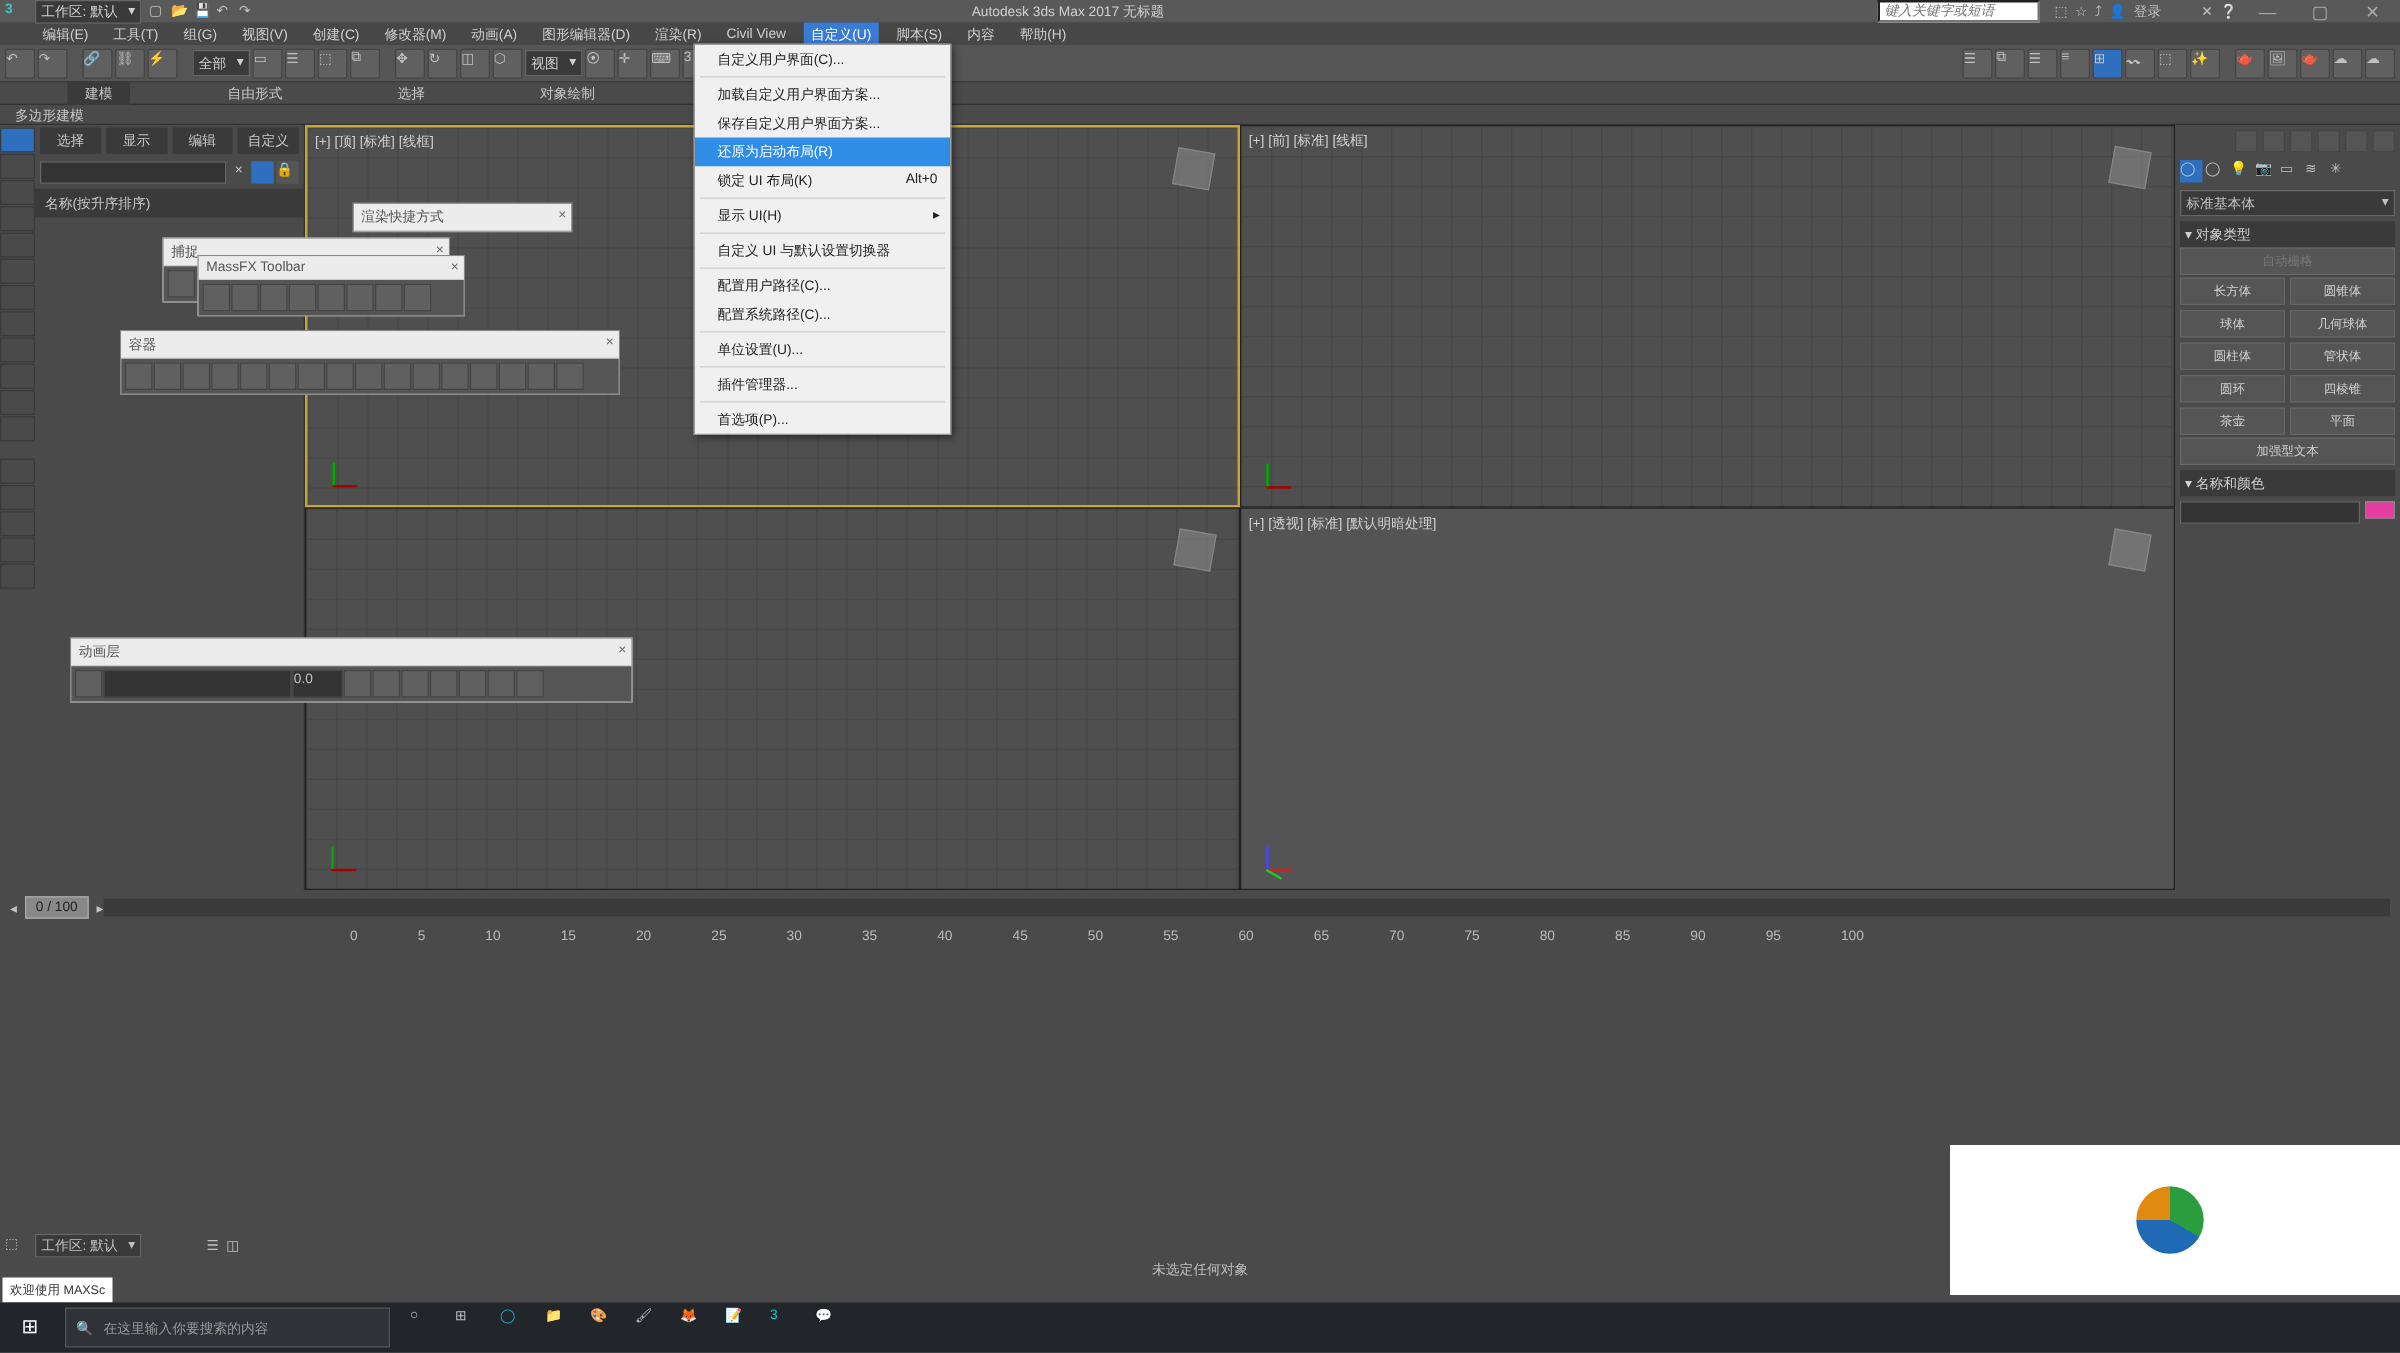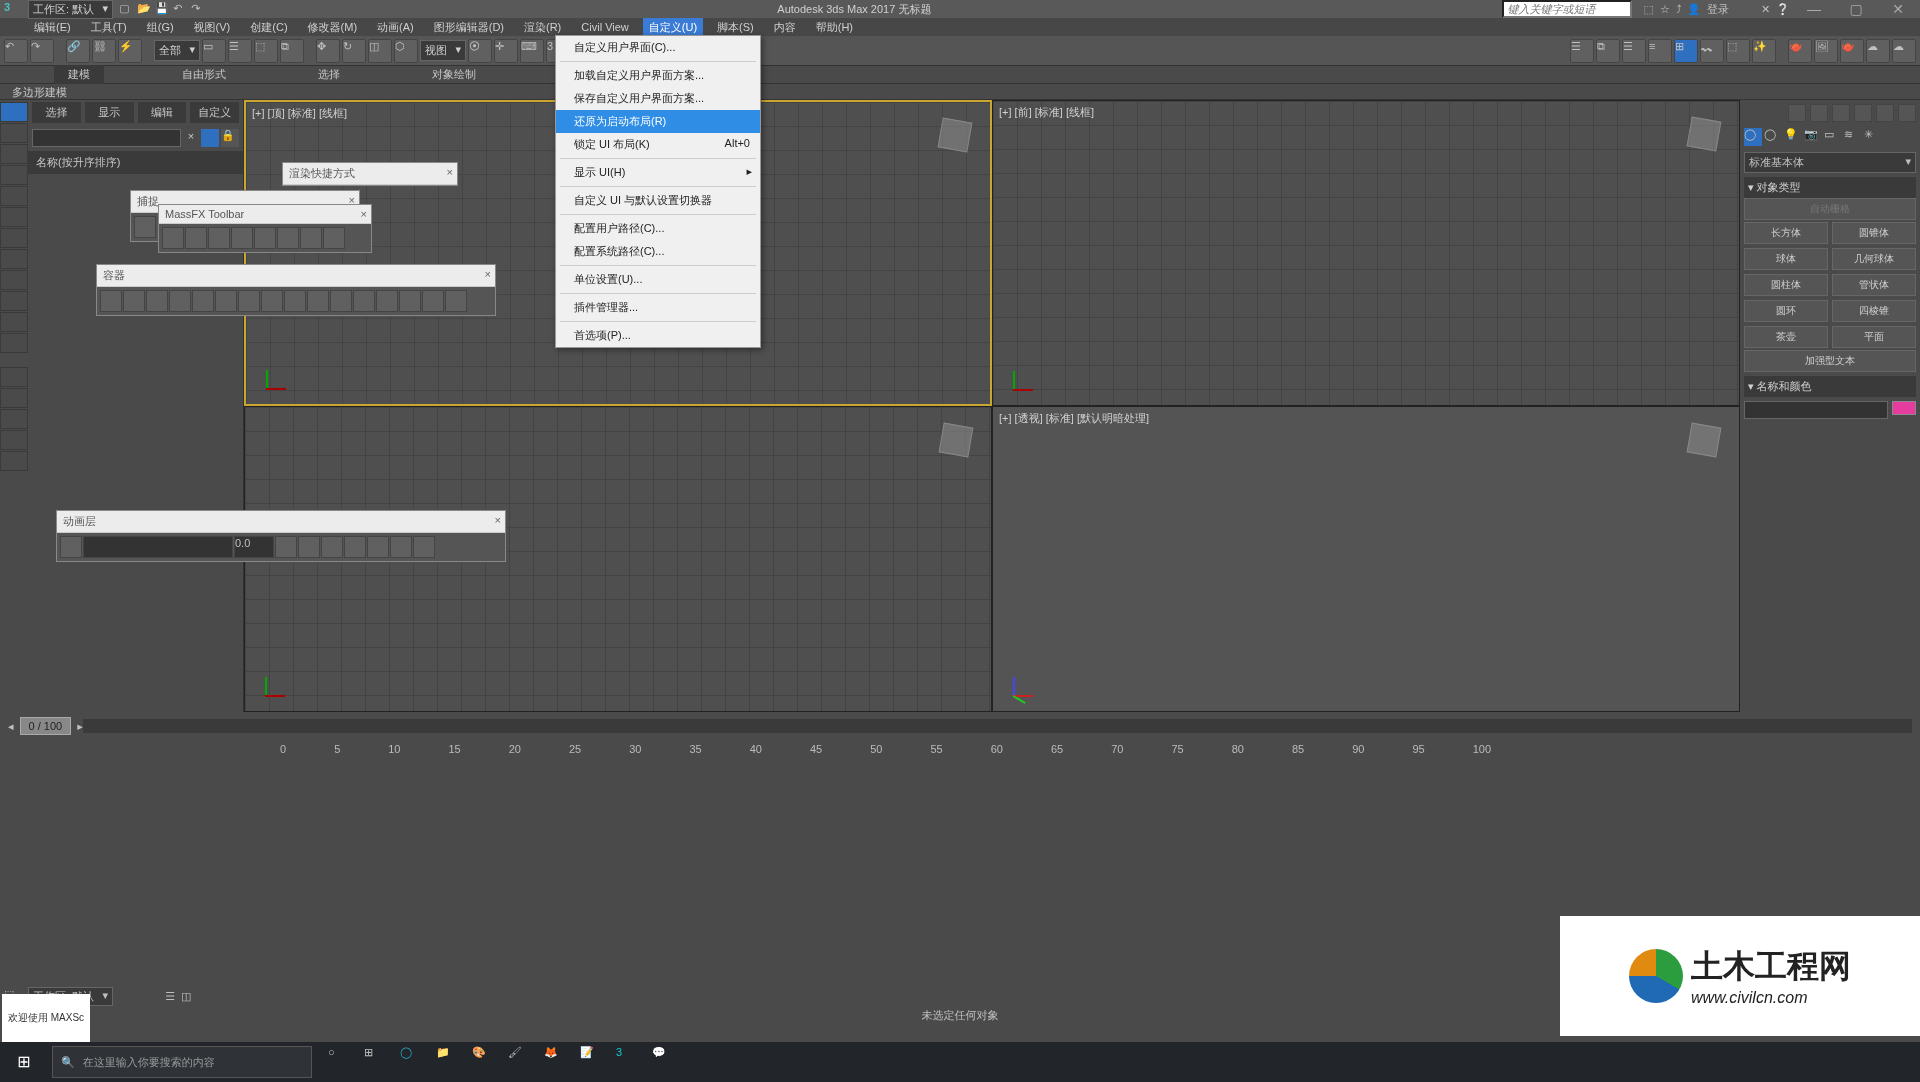--- a/index.html
+++ b/index.html
@@ -101,21 +101,21 @@
 .watermark .t2{font-size:16px;color:#222;font-style:italic;}
 .watermark .logo{width:54px;height:54px;border-radius:50%;background:conic-gradient(#2b9d3e 0 120deg,#1f69b5 120deg 270deg,#e08b0f 270deg 360deg);display:inline-block;margin-right:8px;}
 .watermark .row{display:flex;align-items:center;}
 
 .workspacebar{position:absolute;left:0;bottom:76px;right:0;height:20px;background:#4a4a4a;padding:2px 4px;display:flex;align-items:center;gap:6px;}
 .workspacebar .logo{width:18px;height:16px;}
 .workspacebar .ddl{background:#3a3a3a;border:1px solid #666;padding:1px 18px 1px 4px;position:relative;}
 .workspacebar .ddl::after{content:"▾";position:absolute;right:4px;}
 
 .statusrow2{position:absolute;left:0;bottom:56px;right:0;height:20px;background:#4a4a4a;padding:2px 8px;display:flex;align-items:center;gap:16px;flex-direction:column;}
-.welcome{position:absolute;left:2px;bottom:40px;background:#fff;color:#333;padding:17px 6px;font-size:10px;}
+.welcome{position:absolute;left:2px;bottom:40px;background:#fff;color:#333;padding:3px 6px;font-size:10px;}
 
 .vp .cube{position:absolute;top:12px;right:14px;width:42px;height:42px;opacity:.6;}
 .vp .cube::before{content:"";position:absolute;inset:6px;background:#888;border:1px solid #aaa;transform:rotate(10deg);}
 </style>
 </head>
 <body>
 
 <div class="titlebar">
   <span class="logo">3</span>
   <span class="workspace">工作区: 默认</span>
@@ -478,24 +478,20 @@
       <span class="fb"></span>
       <span class="fb"></span>
       <span class="fb"></span>
       <span class="fb"></span>
   </div>
 </div>
 
 <div class="watermark">
   <div class="row">
     <span class="logo"></span>
-    <div>
-      <div class="t1">土木工程网</div>
-      <div class="t2">www.civilcn.com</div>
-    </div>
   </div>
 </div>
 
 <div class="taskbar">
   <div class="start">⊞</div>
   <div class="search">
     <span>🔍</span>
     <span>在这里输入你要搜索的内容</span>
   </div>
   <div class="tbtns">

